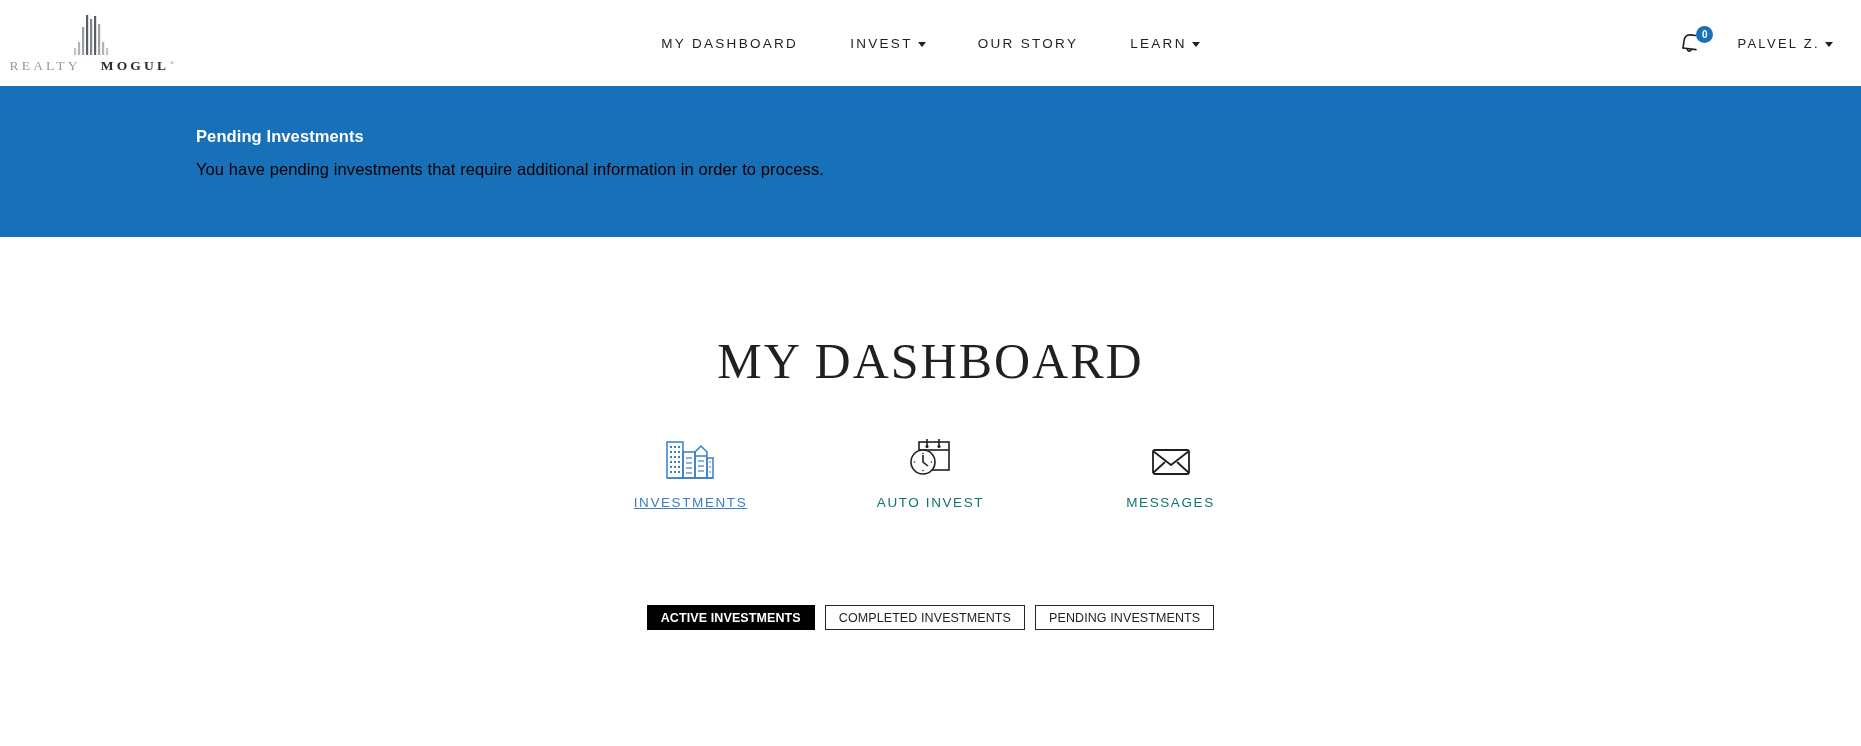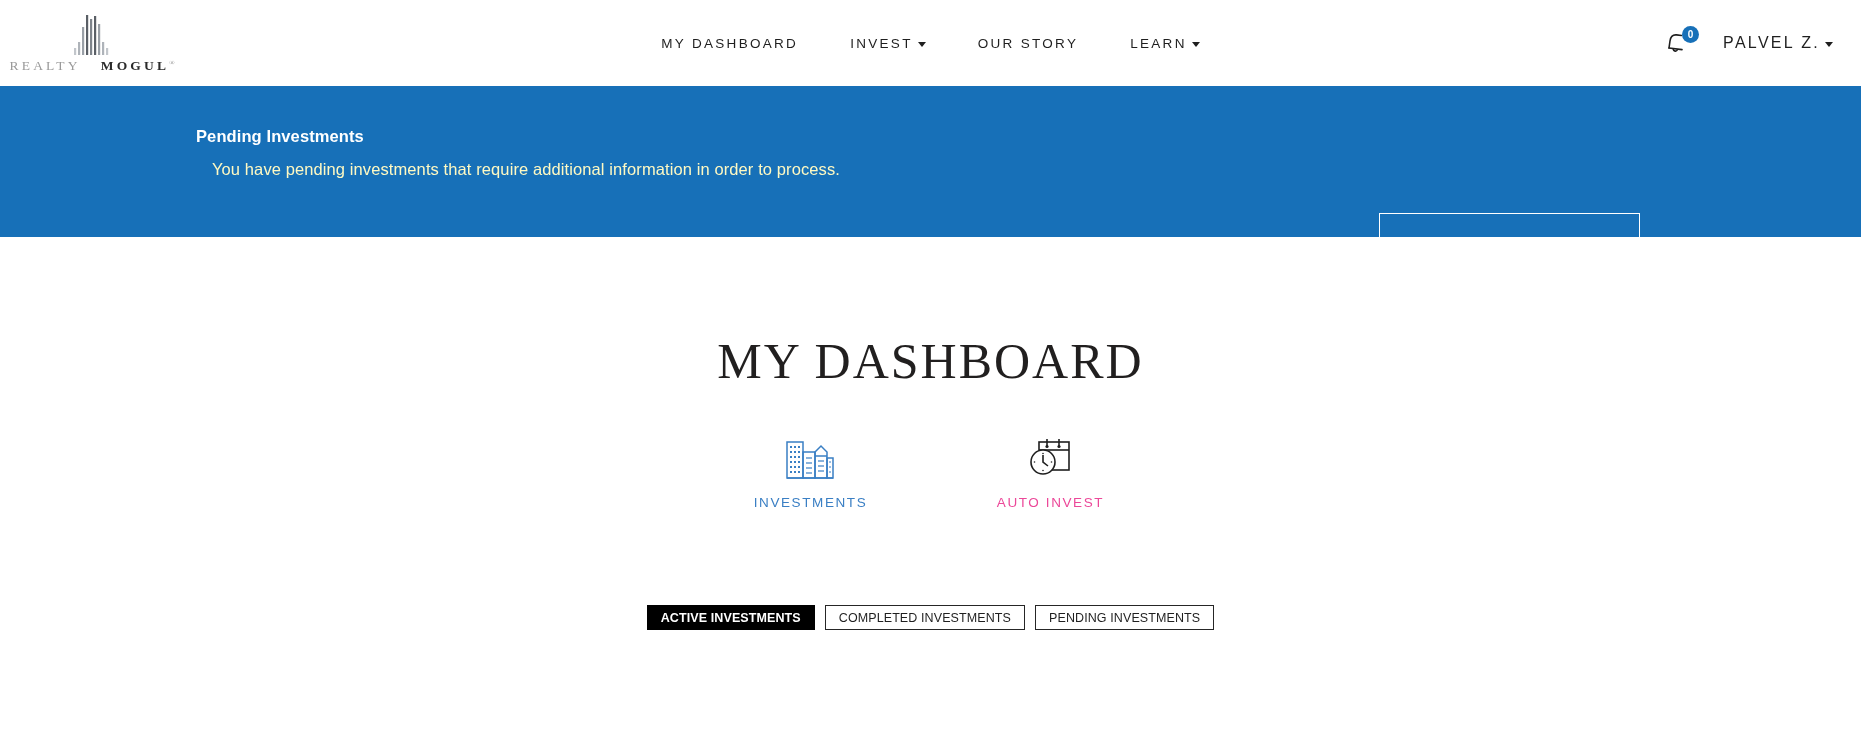--- a/index.html
+++ b/index.html
@@ -99,21 +99,21 @@
     background: #1770B8;
     color: #ffffff;
     font-size: 10px;
     font-weight: 700;
     display: flex;
     align-items: center;
     justify-content: center;
     line-height: 1;
   }
   .user-menu {
-    font-size: 16px;
+    font-size: 13px;
     letter-spacing: 2.3px;
     color: #1f1f1f;
     display: inline-flex;
     align-items: center;
     cursor: pointer;
     white-space: nowrap;
   }
 
   
   .banner {
@@ -125,25 +125,24 @@
   }
   .banner-text { position: absolute; left: 196px; top: 41px; }
   .banner-title {
     color: #ffffff;
     font-size: 16.5px;
     font-weight: 700;
     letter-spacing: 0.1px;
     margin-bottom: 14px;
   }
   .banner-desc {
-    color: #fef9c3;
+    color: #000000;
     font-size: 16.5px;
     font-weight: 400;
     letter-spacing: 0.1px;
-    margin-left: 16px;
   }
   .banner-btn {
     position: absolute;
     left: 1379px;
     top: 127px;
     width: 261px;
     height: 58px;
     border: 1px solid #ffffff;
     background: transparent;
     color: #ffffff;
@@ -181,25 +180,25 @@
     display: flex;
     flex-direction: column;
     align-items: center;
     cursor: pointer;
   }
   .dash-icon { height: 50px; display: flex; align-items: flex-end; justify-content: center; }
   .dash-label {
     margin-top: 13px;
     font-size: 13.5px;
     letter-spacing: 1.6px;
-    color: #ec4899;
+    color: #0f766e;
     text-transform: uppercase;
     white-space: nowrap;
   }
-  .dash-item.active .dash-label { color: #3a7fc4; }
+  .dash-item.active .dash-label { color: #3a7fc4; text-decoration: underline; }
 
   .tabs {
     display: flex;
     justify-content: center;
     align-items: center;
     gap: 10px;
     margin-top: 95px;
   }
   .tab {
     height: 25px;
@@ -278,21 +277,20 @@
       <i class="caret"></i>
     </span>
   </div>
 </div>
 
 <div class="banner">
   <div class="banner-text">
     <div class="banner-title">Pending Investments</div>
     <div class="banner-desc">You have pending investments that require additional information in order to process.</div>
   </div>
-  <button class="banner-btn">CONTINUE</button>
 </div>
 
 <div class="main">
 
   <h1 class="page-title">MY DASHBOARD</h1>
 
   <div class="dash-nav">
 
     <div class="dash-item active">
       <div class="dash-icon">
@@ -360,20 +358,33 @@
               <circle cx="18" cy="34.5" r="0.8"></circle>
             <circle cx="9.5" cy="26" r="0.8"></circle>
               <circle cx="26.5" cy="26" r="0.8"></circle>
           </g>
         </svg>
       </div>
       <div class="dash-label">AUTO INVEST</div>
     </div>
 
 
+    <div class="dash-item">
+      <div class="dash-icon">
+        <svg width="52" height="46" viewBox="0 0 52 46">
+          <g fill="none" stroke="#1f1f1f" stroke-width="1.8" stroke-linejoin="round">
+            <rect x="8" y="14" width="36" height="24" rx="2"></rect>
+            <path d="M8 15 L26 29 L44 15"></path>
+            <path d="M8 37 L20 26"></path>
+              <path d="M44 37 L32 26"></path>
+          </g>
+        </svg>
+      </div>
+      <div class="dash-label">MESSAGES</div>
+    </div>
 
 
 
   </div>
 
   <div class="tabs">
     <button class="tab active">ACTIVE INVESTMENTS</button>
     <button class="tab">COMPLETED INVESTMENTS</button>
     <button class="tab">PENDING INVESTMENTS</button>
   </div>

